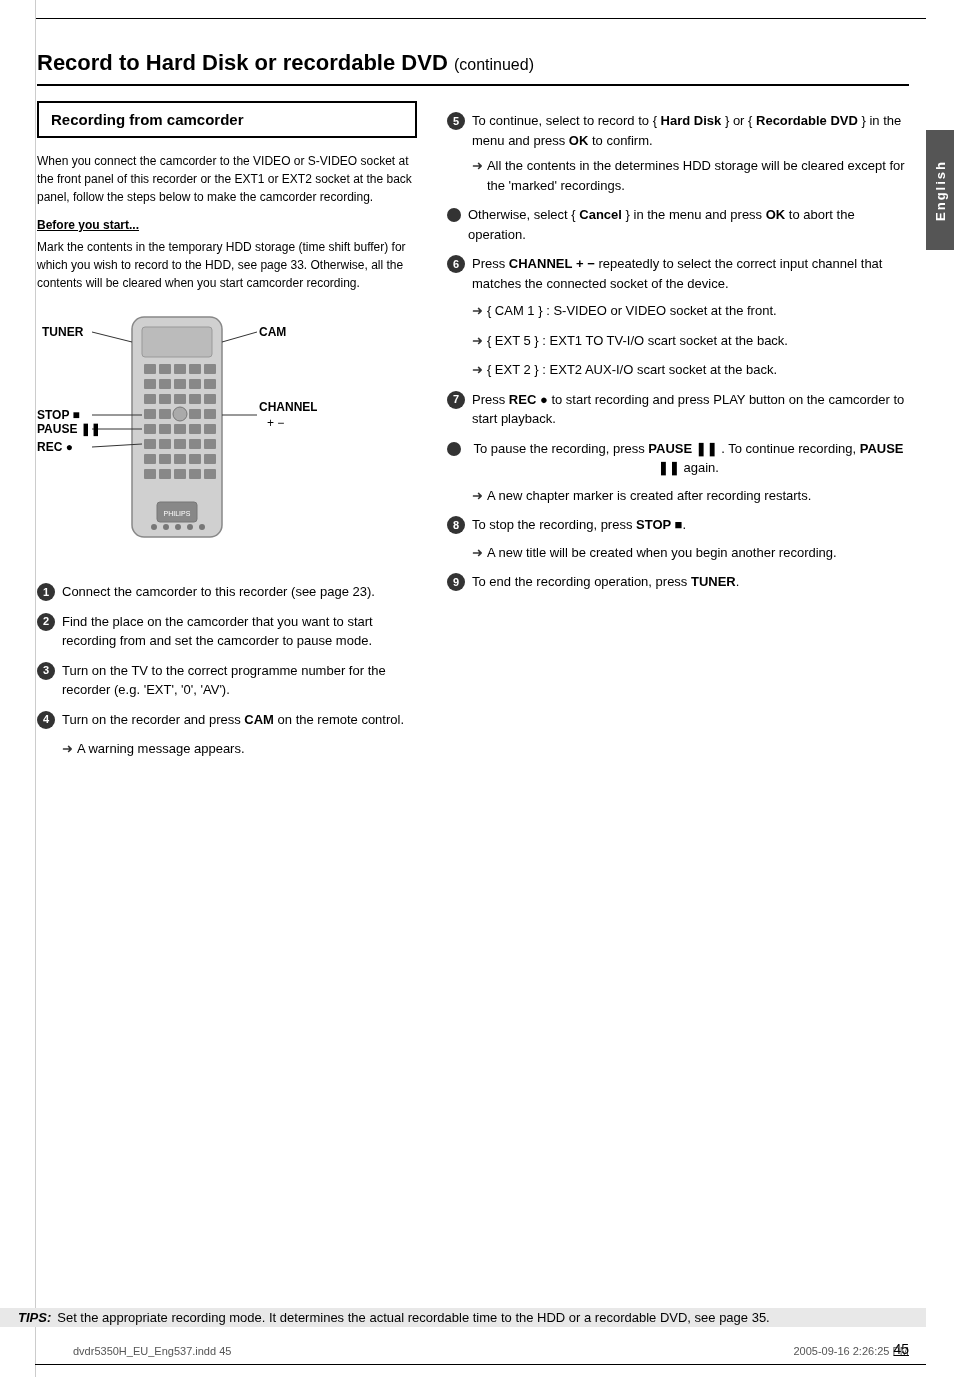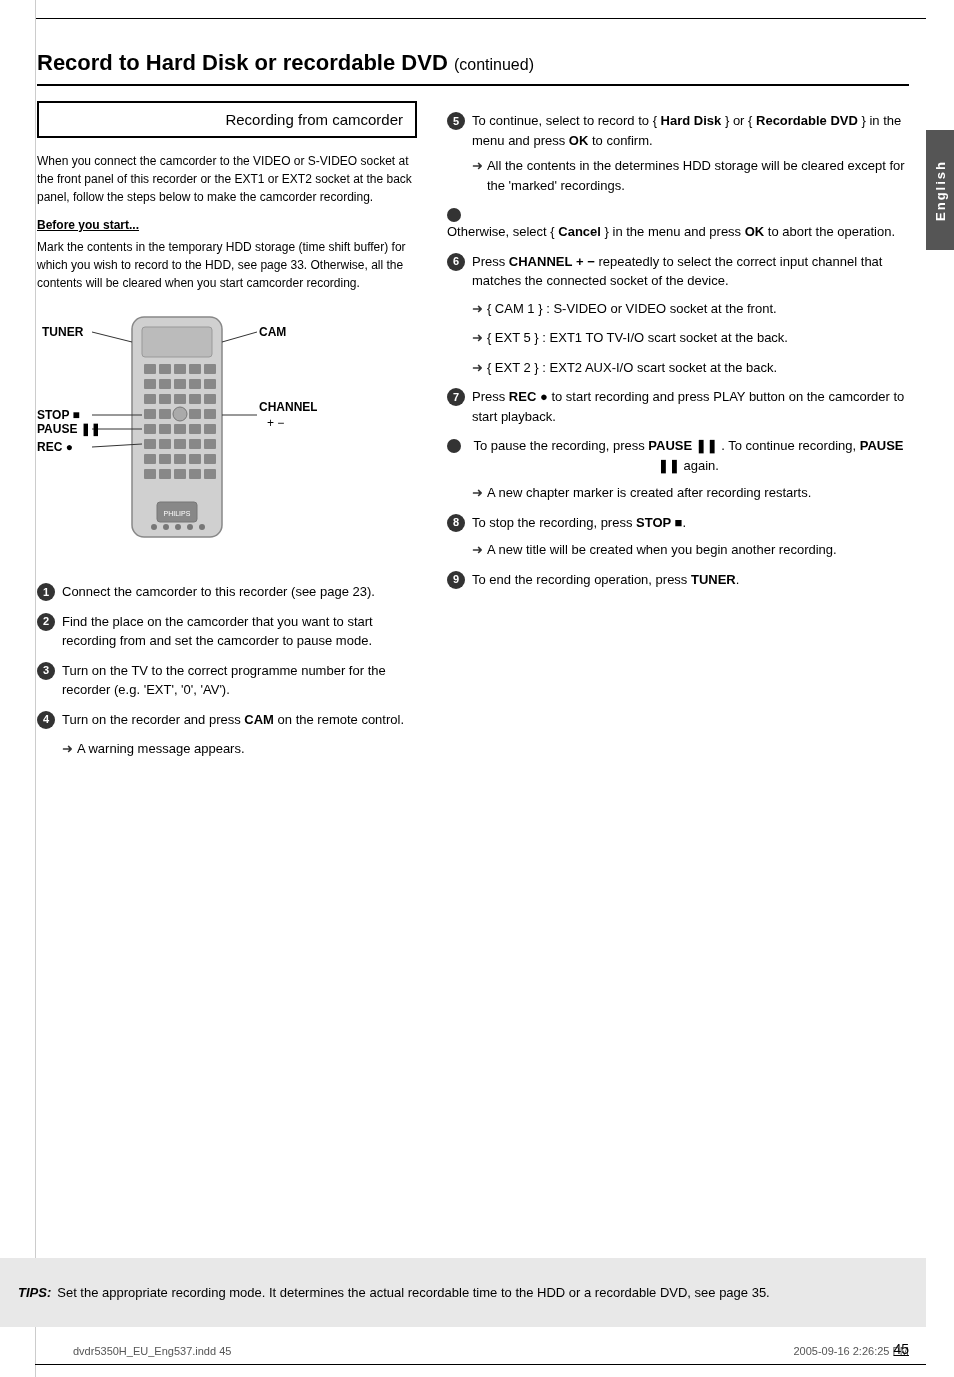--- a/index.html
+++ b/index.html
@@ -75,22 +75,21 @@
     }
 
     
     .section-box {
       border: 2px solid #000;
       padding: 8px 12px;
       margin-bottom: 14px;
     }
     .section-box h2 {
       font-size: 15px;
-      font-weight: normal;
-      text-align: right;
+      font-weight: bold;
     }
 
     
     .body-text {
       font-size: 12px;
       line-height: 1.5;
       margin-bottom: 10px;
     }
 
     .before-start {
@@ -165,21 +164,21 @@
       line-height: 1.5;
     }
 
     
     .tips-box {
       position: absolute;
       bottom: 50px;
       left: 0;
       right: 28px;
       background: #e8e8e8;
-      padding: 27px 18px;
+      padding: 2px 18px;
       font-size: 13px;
       display: flex;
       align-items: flex-start;
       gap: 6px;
     }
 
     .tips-label {
       font-weight: bold;
       font-style: italic;
       white-space: nowrap;
@@ -370,21 +369,21 @@
 
           <li>
             <span class="num-circle">5</span>
             <span class="li-text">To continue, select to record to { <strong>Hard Disk</strong> } or { <strong>Recordable DVD</strong> } in the menu and press <strong>OK</strong> to confirm.</span>
           </li>
           <li style="padding-left:25px; margin-top:-4px;">
             <span class="arrow">➜</span>
             <span class="li-text">All the contents in the determines HDD storage will be cleared except for the 'marked' recordings.</span>
           </li>
 
-          <li style="margin-top:6px;flex-direction:column;">
+          <li style="margin-top:6px;">
             <span class="bullet-dot"></span>
             <span class="li-text">Otherwise, select { <strong>Cancel</strong> } in the menu and press <strong>OK</strong> to abort the operation.</span>
           </li>
 
           <li style="margin-top:6px;">
             <span class="num-circle">6</span>
             <span class="li-text">Press <strong>CHANNEL</strong> <strong>+</strong> <strong>−</strong> repeatedly to select the correct input channel that matches the connected socket of the device.</span>
           </li>
           <li style="padding-left:25px; margin-top:-2px;">
             <span class="arrow">➜</span>

